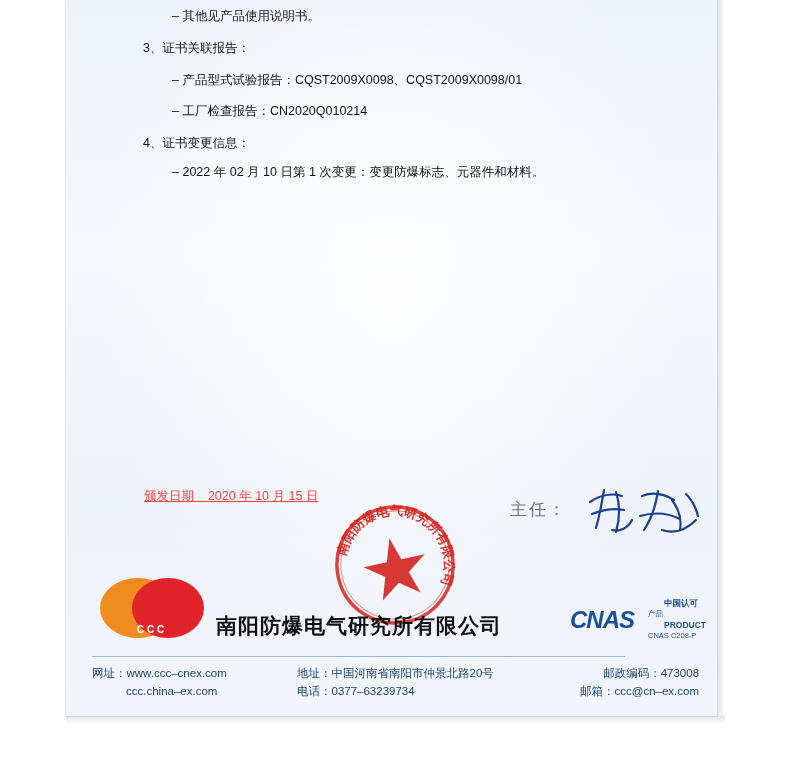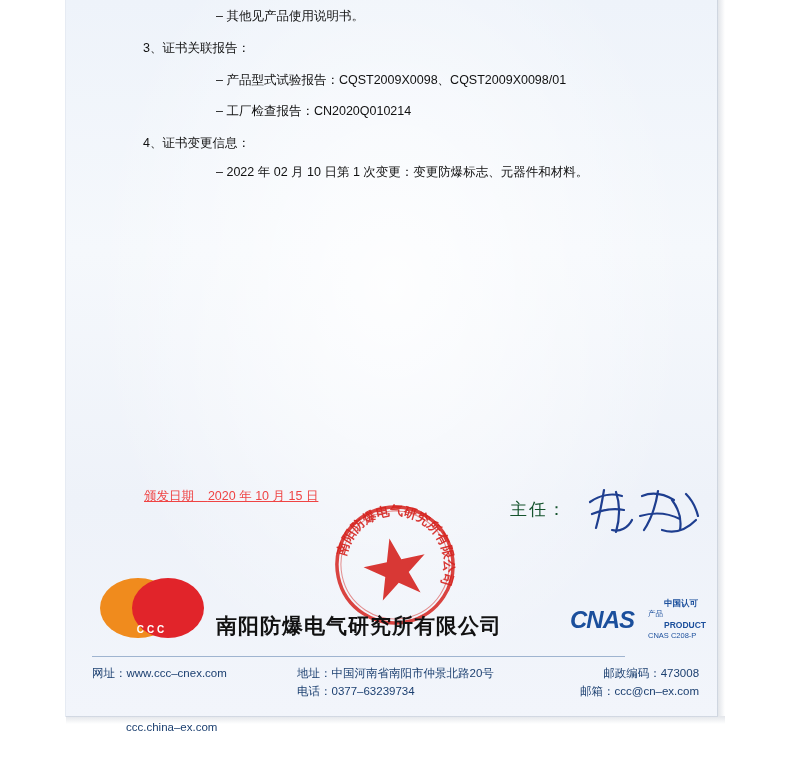--- a/index.html
+++ b/index.html
@@ -51,39 +51,39 @@
     left: 66px; top: 716px;
     width: 659px; height: 8px;
     background: linear-gradient(180deg, rgba(160,170,185,0.30), rgba(255,255,255,0));
   }
   .line {
     position: absolute;
     white-space: nowrap;
     font-family: "Liberation Sans", sans-serif;
   }
   .num-item { font-size: 12.5px; color: #111; }
-  .dash-item { font-size: 12.5px; color: #111; margin-left: 44px; }
+  .dash-item { font-size: 12.5px; color: #111; }
 
   
   .issue-date {
     position: absolute;
     left: 144px;
     top: 488px;
     font-size: 12.5px;
     color: #ef4444;
     white-space: nowrap;
     text-decoration: underline;
   }
   .director {
     position: absolute;
     left: 510px;
     top: 498px;
     font-size: 17px;
     letter-spacing: 2px;
-    color: #14532d;
+    color: #737373;
     white-space: nowrap;
   }
   .signature {
     position: absolute;
     left: 586px;
     top: 486px;
     width: 118px;
     height: 52px;
   }
 
@@ -249,21 +249,21 @@
     <div class="big">中国认可</div>
     <div>产品</div>
     <div class="big">PRODUCT</div>
     <div>CNAS C208-P</div>
   </div>
 
   <div class="footer-rule"></div>
   <div class="footer">
     <div class="f-col f1">
       <span>网址：</span><span>www.ccc–cnex.com</span>
-      <span class="f-sub" style="margin-left:34px;margin-top:36px;">ccc.china–ex.com</span>
+      <span class="f-sub" style="margin-left:34px;">ccc.china–ex.com</span>
     </div>
     <div class="f-col f2">
       <span>地址：</span><span>中国河南省南阳市仲景北路20号</span>
       <span class="f-sub"><span>电话：</span><span>0377–63239734</span></span>
     </div>
     <div class="f-col f3">
       <span>邮政编码：</span><span>473008</span>
       <span class="f-sub"><span>邮箱：</span><span>ccc@cn–ex.com</span></span>
     </div>
   </div>

